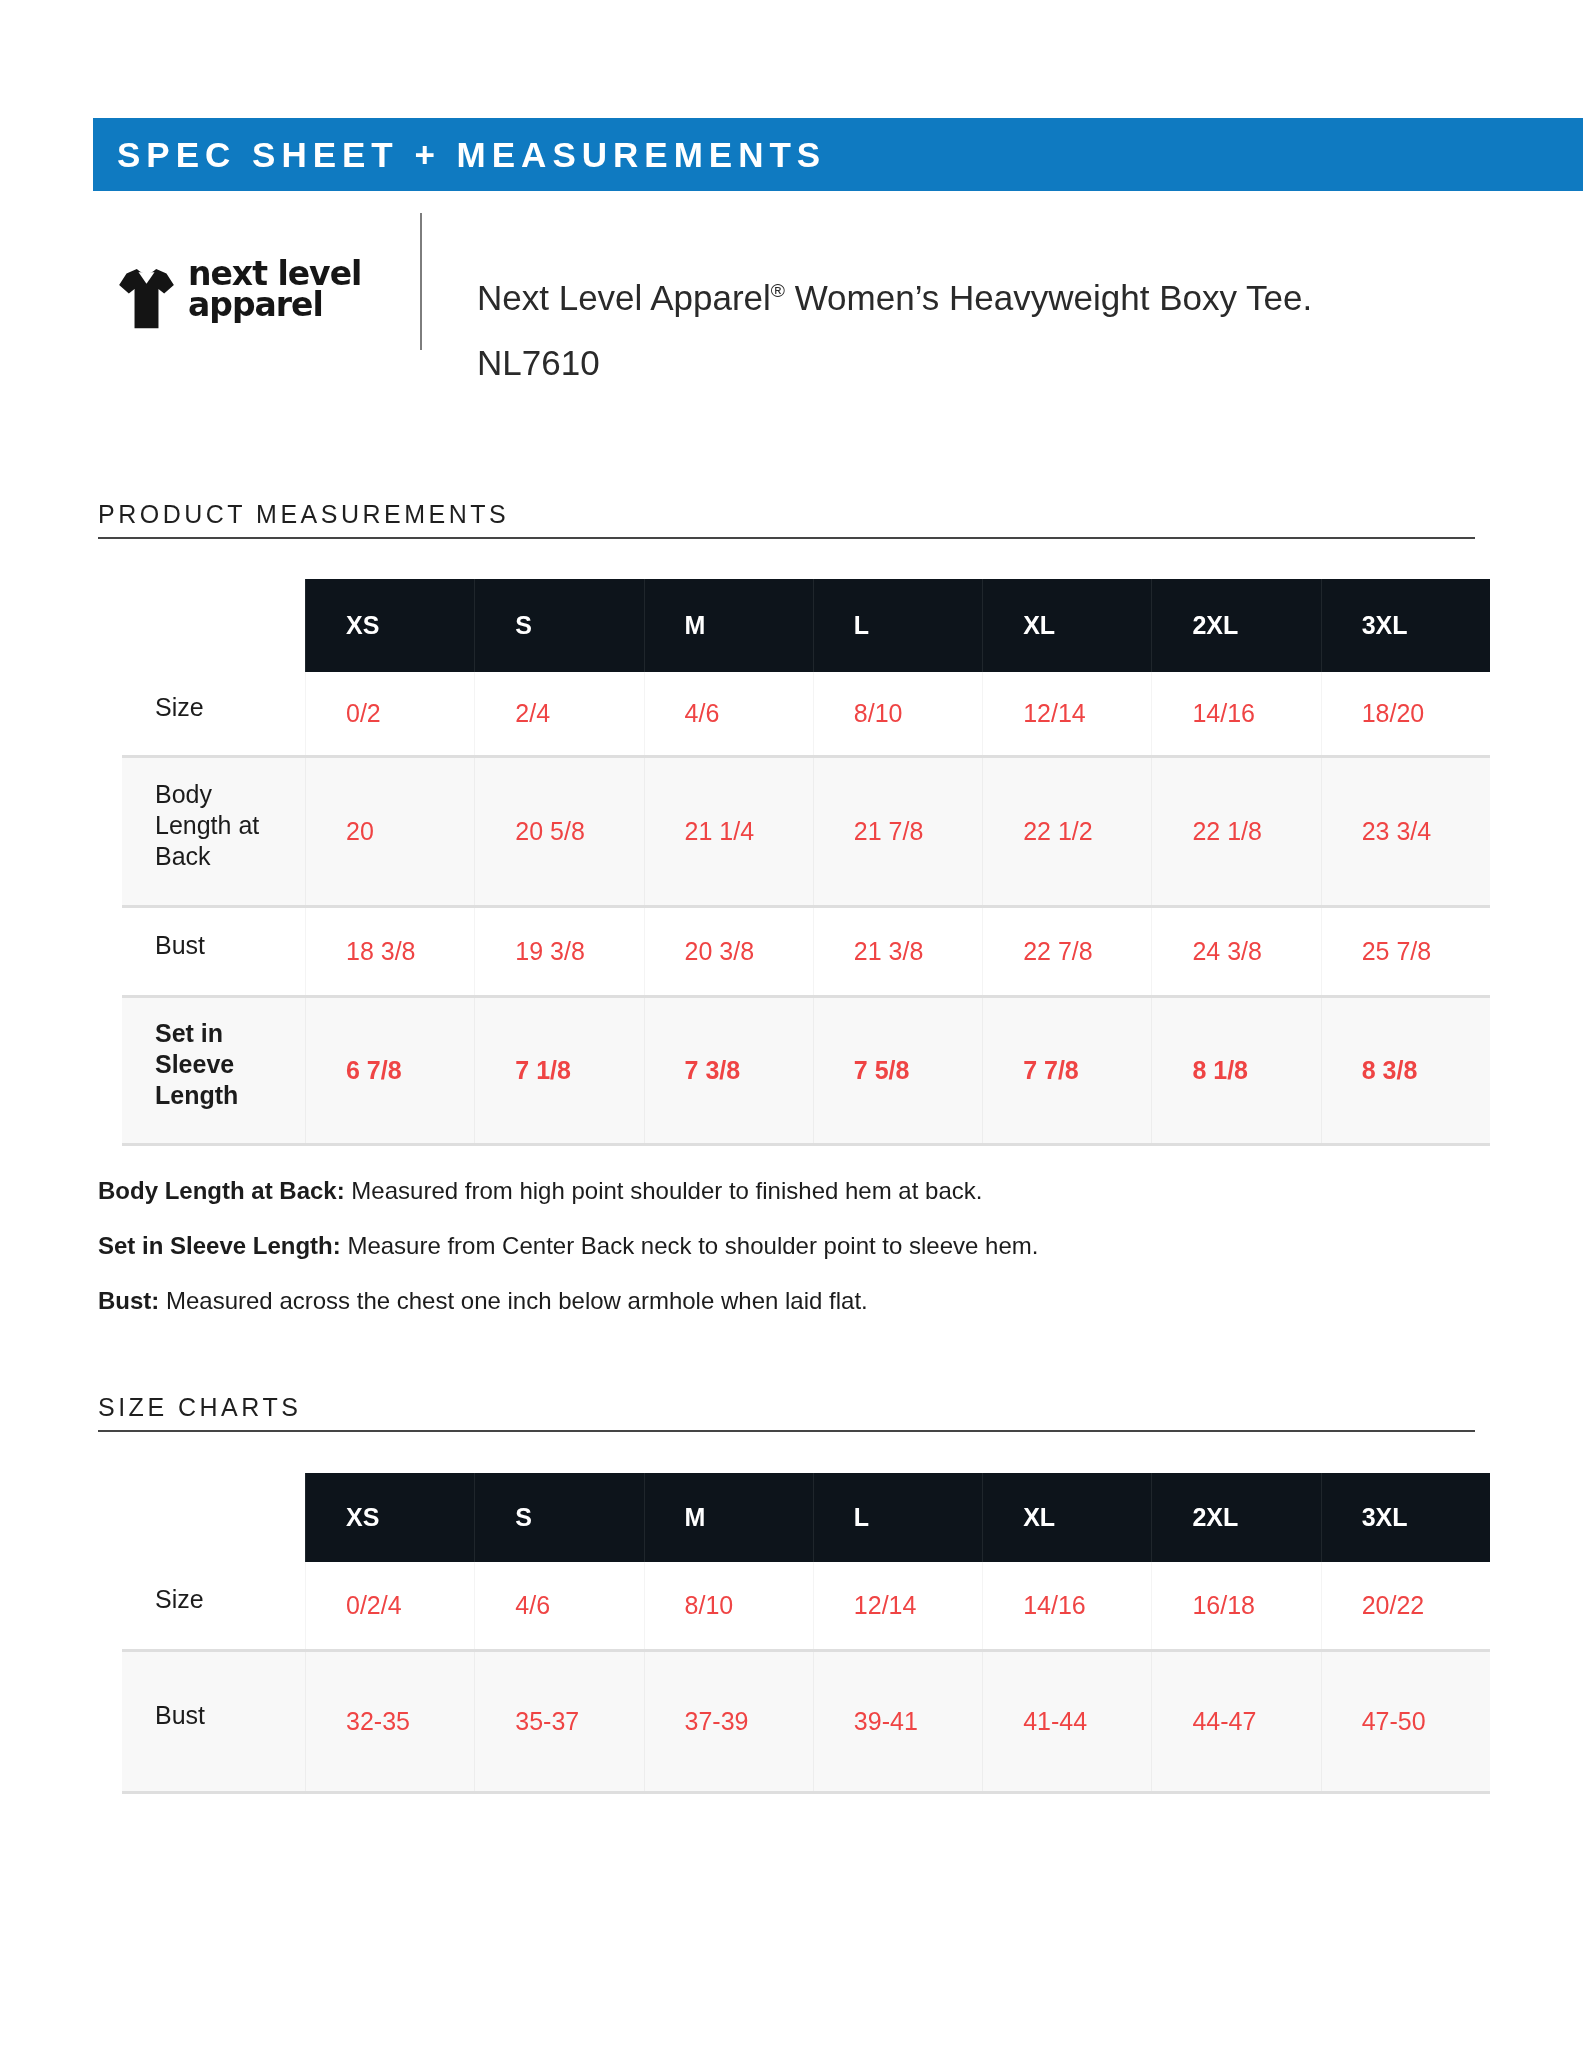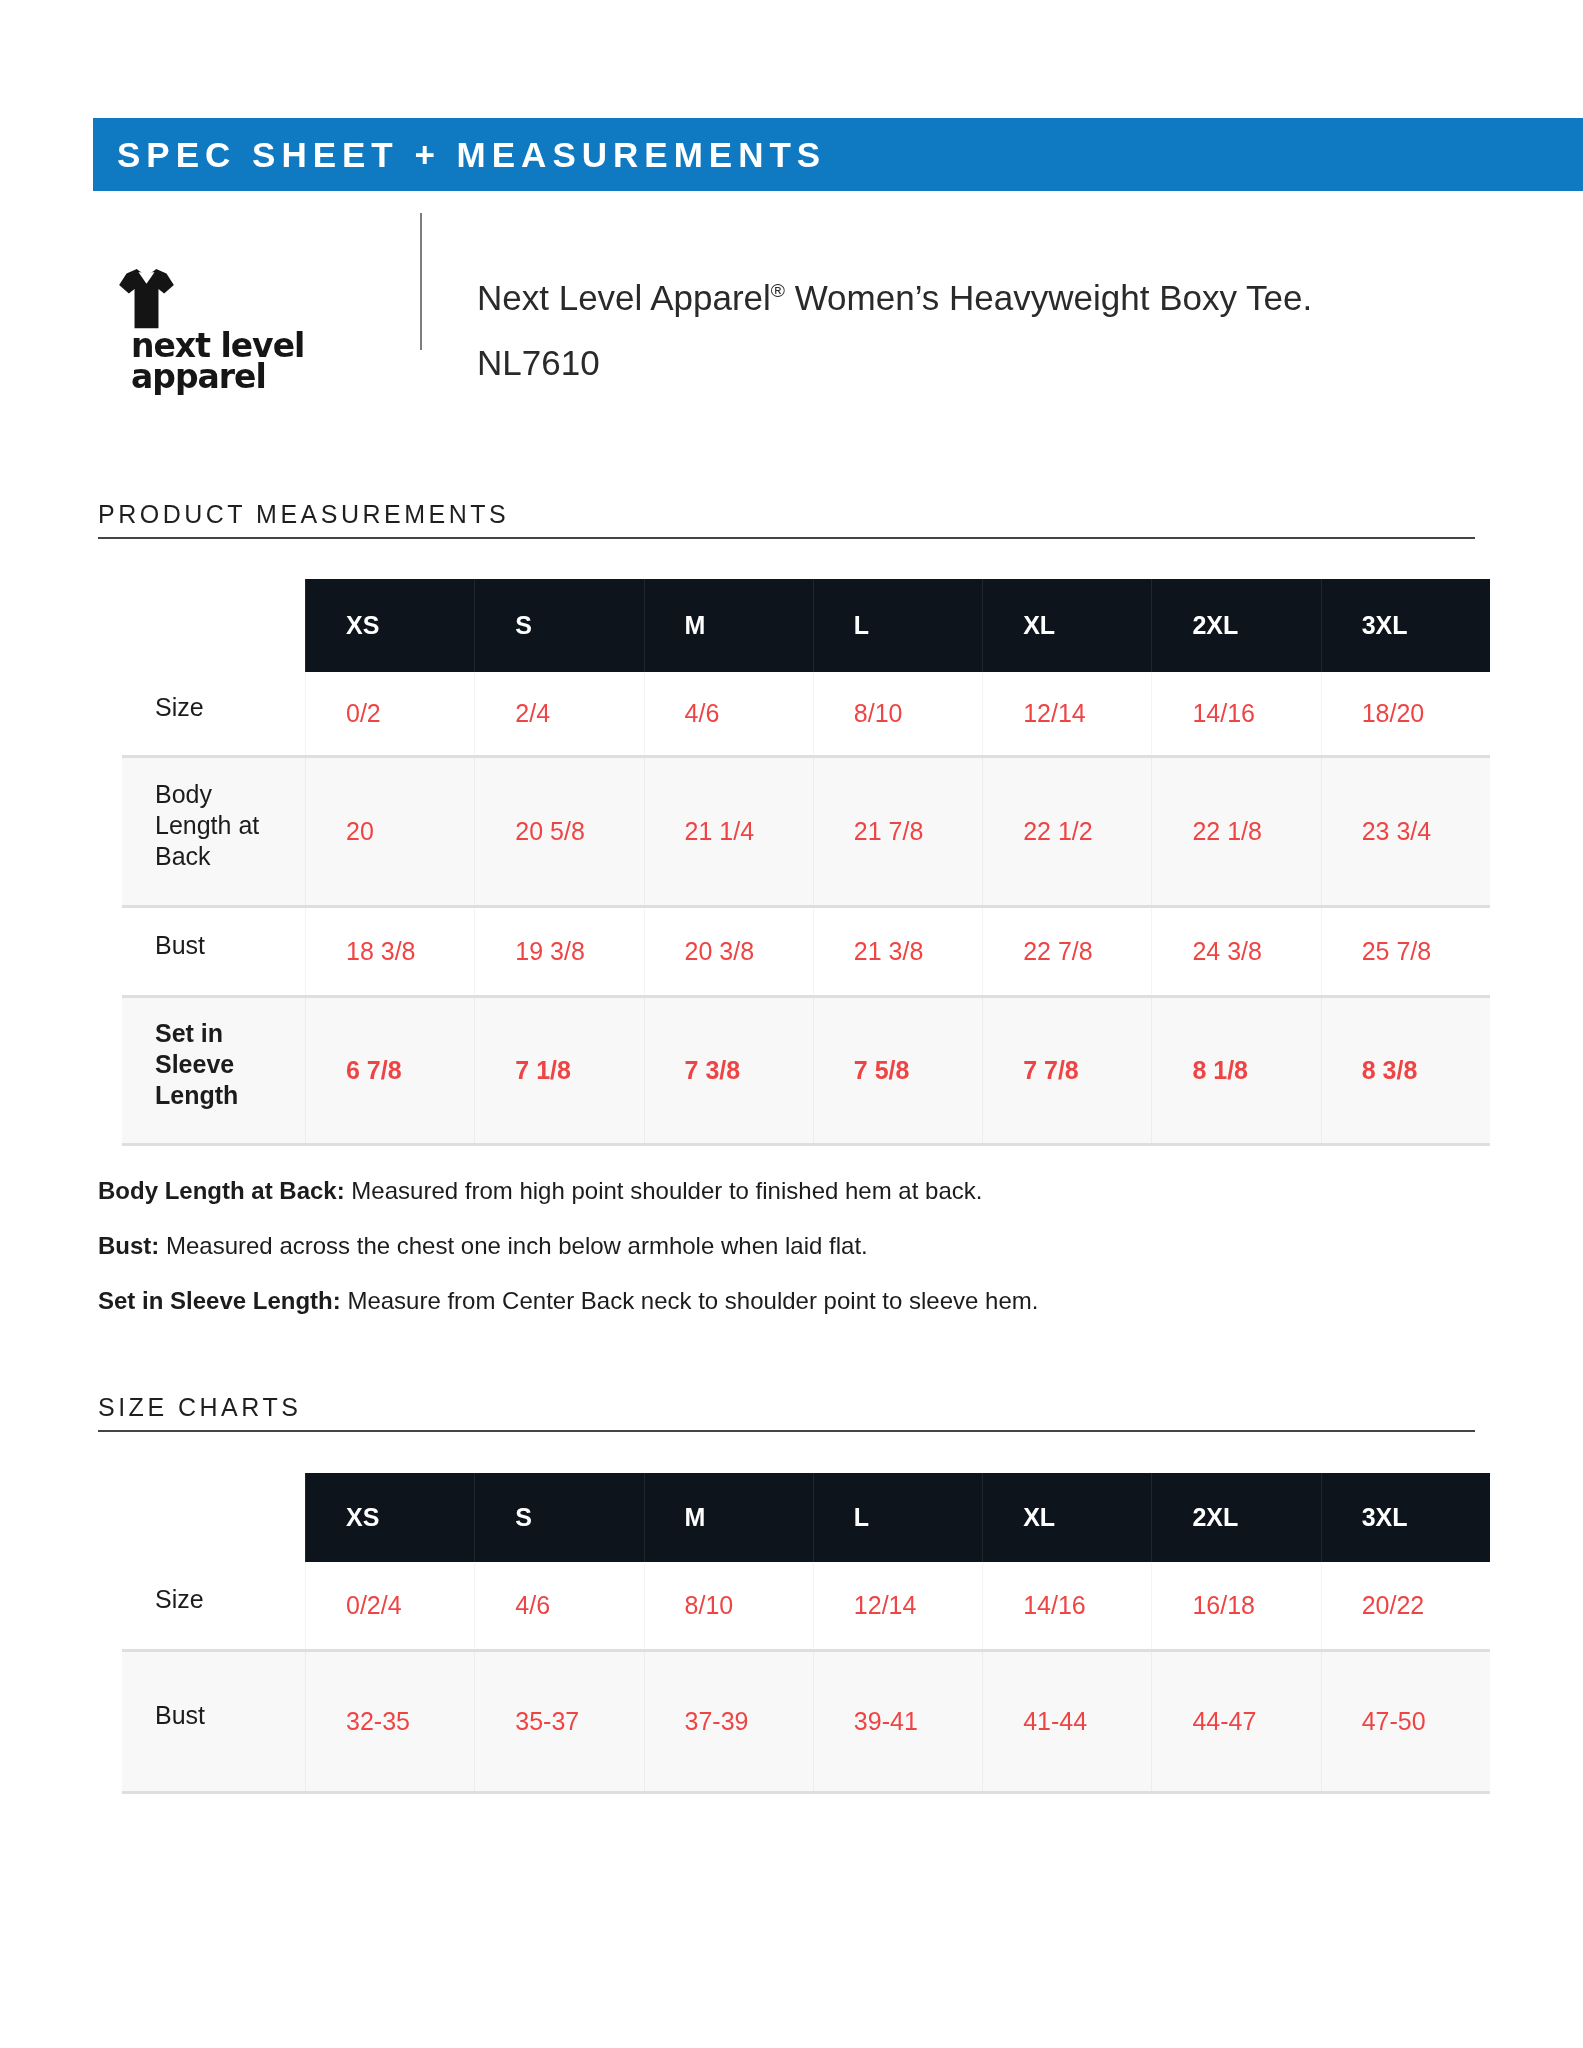--- a/index.html
+++ b/index.html
@@ -11,21 +11,21 @@
   
   .top-bar{
     position:absolute;left:93px;top:118px;width:1574px;height:73px;
     background:var(--accent,#0f7ac1);display:flex;align-items:center;
   }
   .top-bar-title{
     color:#ffffff;font-weight:bold;font-size:35px;letter-spacing:6px;
     padding-left:24px;white-space:nowrap;
   }
   
-  .logo{position:absolute;left:118px;top:258px;display:flex;align-items:flex-start;flex-direction:column;}
+  .logo{position:absolute;left:118px;top:258px;display:flex;align-items:flex-start;}
   .logo svg{display:block;margin-top:8px;}
   .logo-wordmark{
     margin-left:13px;font-family:"DejaVu Sans","Liberation Sans",sans-serif;
     font-weight:bold;font-size:33px;line-height:31px;letter-spacing:-1px;color:#161616;
   }
   .v-divider{position:absolute;left:420px;top:213px;width:2px;height:137px;background:#7d7d7d;}
   .title-block{position:absolute;left:477px;top:268px;color:#2a2a2a;}
   .title-line1{font-size:35px;line-height:46px;white-space:nowrap;}
   .title-line1 .reg{font-size:0.55em;vertical-align:super;}
   .title-line2{font-size:35px;margin-top:22px;}
@@ -152,22 +152,22 @@
       <div class="t-cell">7 3/8</div>
       <div class="t-cell">7 5/8</div>
       <div class="t-cell">7 7/8</div>
       <div class="t-cell">8 1/8</div>
       <div class="t-cell">8 3/8</div>
     </div>
   </div>
 
 <div class="defs">
     <p class="def-item"><span class="def-term">Body Length at Back:</span><span> Measured from high point shoulder to finished hem at back.</span></p>
+    <p class="def-item"><span class="def-term">Set in Sleeve Length:</span><span> Measure from Center Back neck to shoulder point to sleeve hem.</span></p>
     <p class="def-item"><span class="def-term">Bust:</span><span> Measured across the chest one inch below armhole when laid flat.</span></p>
-    <p class="def-item"><span class="def-term">Set in Sleeve Length:</span><span> Measure from Center Back neck to shoulder point to sleeve hem.</span></p>
   </div>
 
 <div class="section-heading sc-heading">SIZE CHARTS</div>
 <div class="section-rule sc-rule"></div>
 <div class="m-table sc-table">
     <div class="t-head">
       <div class="t-corner"></div>
       <div class="t-hcell">XS</div>
       <div class="t-hcell">S</div>
       <div class="t-hcell">M</div>

